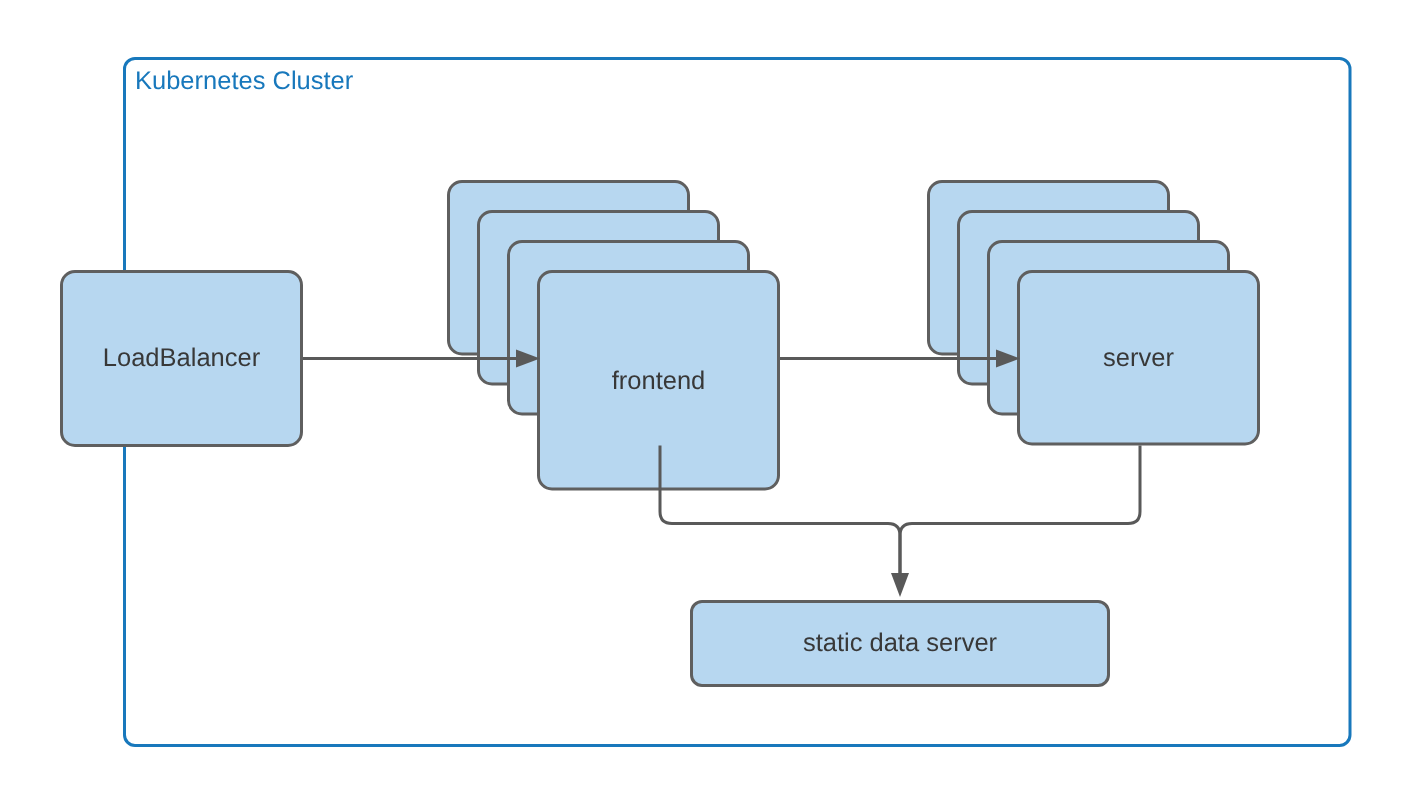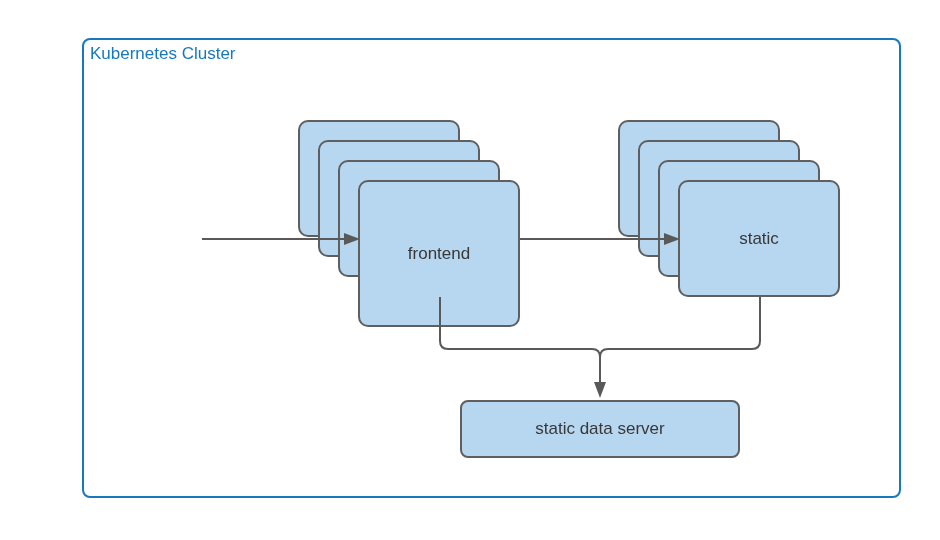--- a/index.html
+++ b/index.html
@@ -82,33 +82,36 @@
 </style>
 </head>
 <body>
 
 <div class="canvas">
 
   <div class="cluster">
     <div class="cluster-title">Kubernetes Cluster</div>
   </div>
 
+  <div class="node lb">
+    <span>LoadBalancer</span>
+  </div>
 
   <div class="stack-layer fe-1"></div>
   <div class="stack-layer fe-2"></div>
   <div class="stack-layer fe-3"></div>
   <div class="node fe-front">
     <span>frontend</span>
   </div>
 
   <div class="stack-layer be-1"></div>
   <div class="stack-layer be-2"></div>
   <div class="stack-layer be-3"></div>
   <div class="node be-front">
-    <span>static</span>
+    <span>server</span>
   </div>
 
   <div class="node plain sds">
     <span>static data server</span>
   </div>
 
   <svg class="edges" width="940" height="540" viewBox="0 0 940 540" xmlns="http://www.w3.org/2000/svg">
 
     <line class="edge" x1="202" y1="239" x2="344" y2="239"></line>
     <polygon class="arrowhead" points="344,233 360,239 344,245"></polygon>

